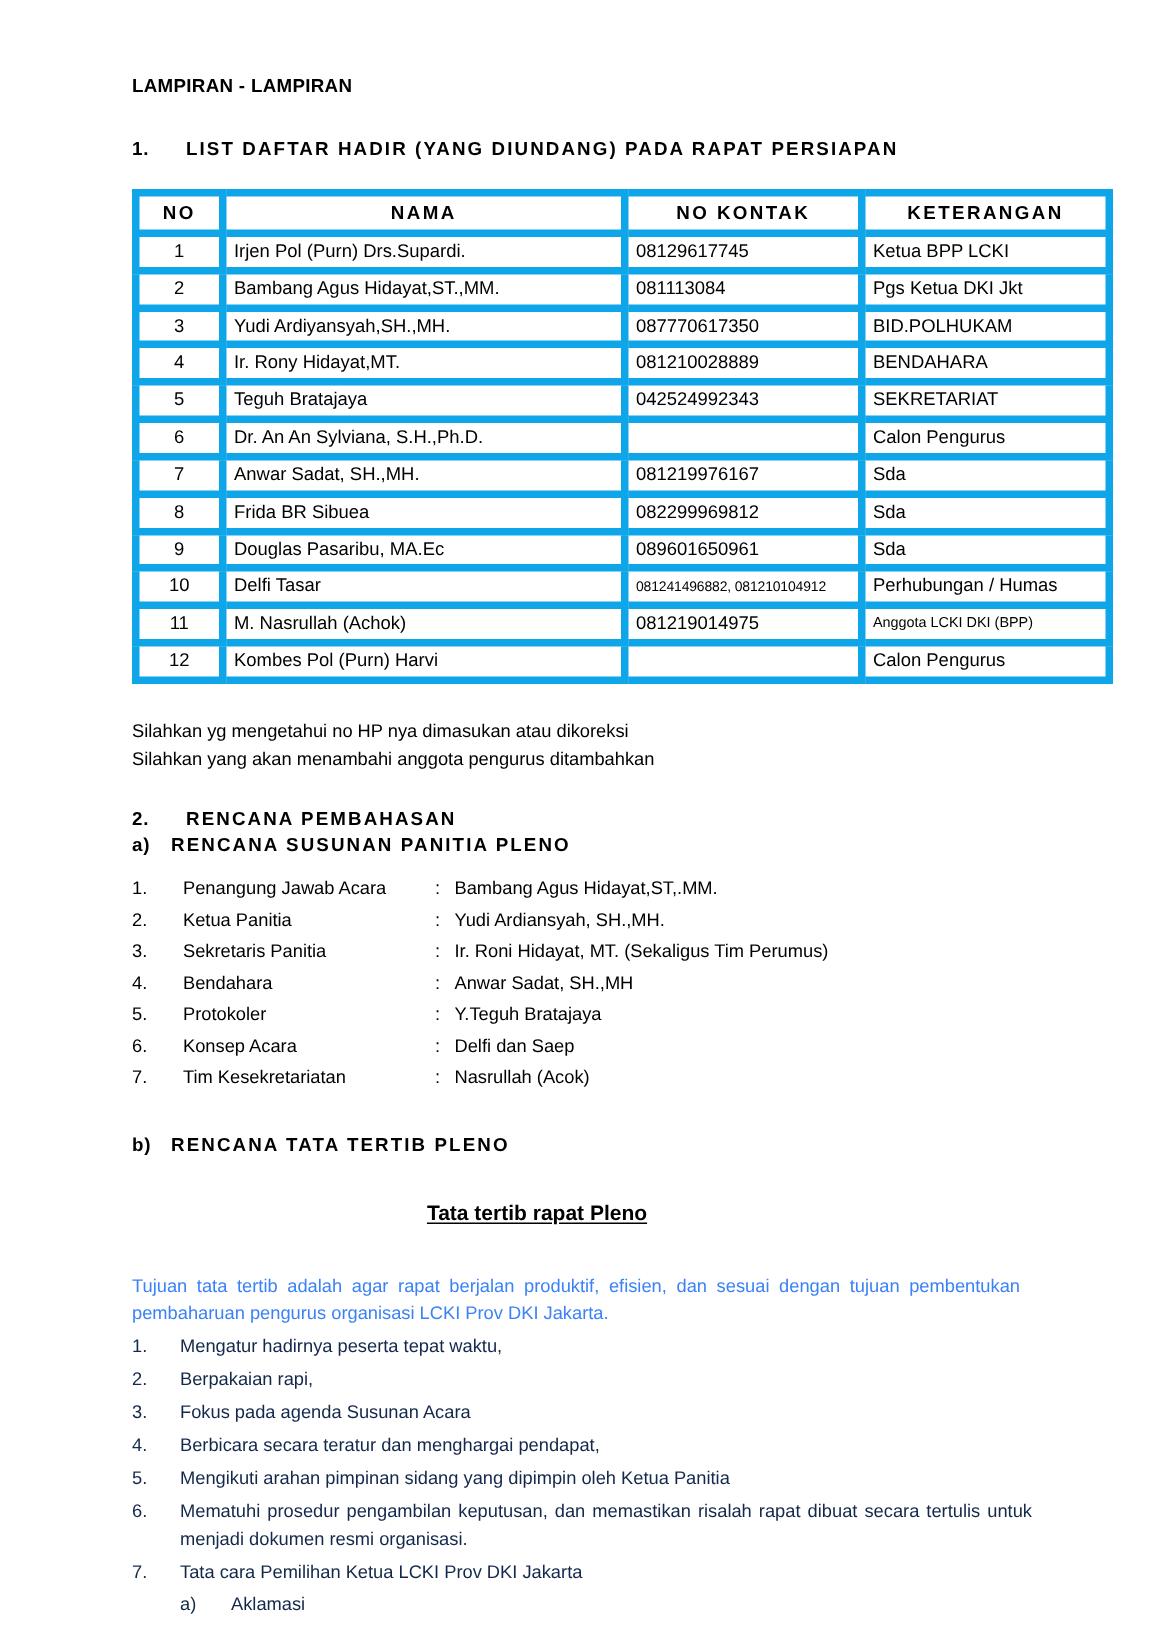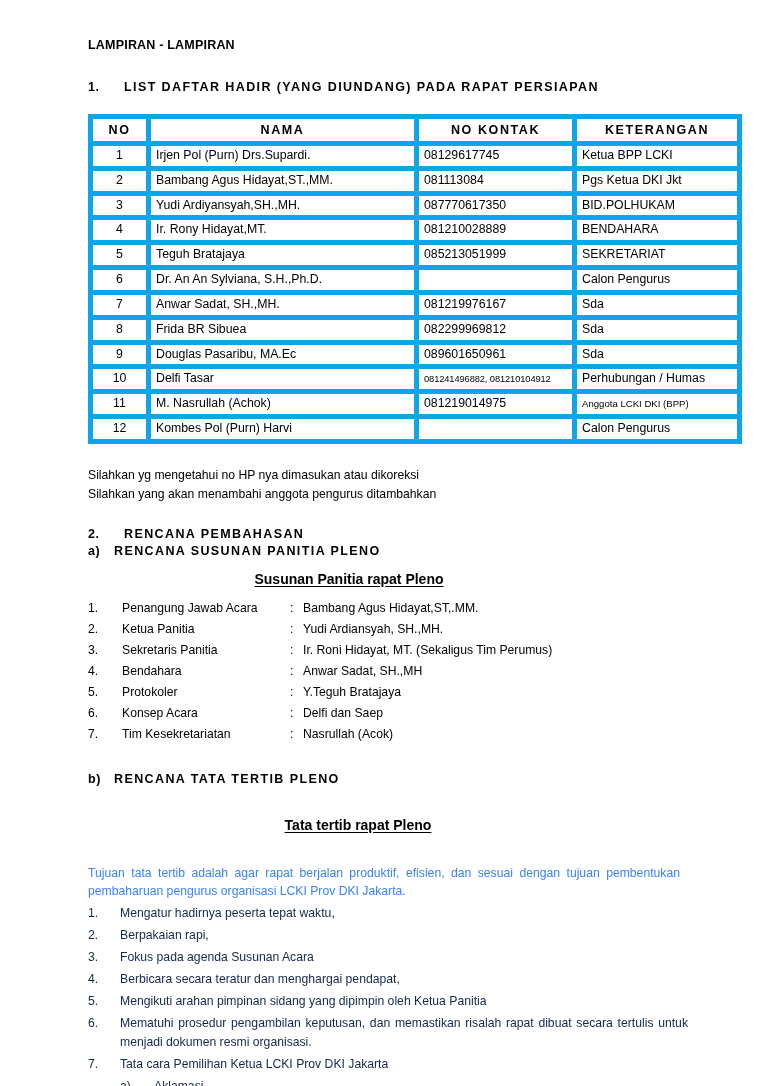--- a/index.html
+++ b/index.html
@@ -12,21 +12,21 @@
     width: 768px;
     height: 1086px;
     position: relative;
     font-family: "Liberation Sans", sans-serif;
     color: #000000;
     -webkit-font-smoothing: antialiased;
   }
 
   .page {
     position: absolute;
-    top: 0;
+    top: 12px;
     left: 0;
     width: 768px;
     height: 1047px;
     box-sizing: border-box;
     padding: 38px 80px 10px 88px;
   }
 
   
   .doc-title {
     font-size: 12.5px;
@@ -202,21 +202,21 @@
       </tr>
       <tr>
         <td class="cell-no">4</td>
         <td>Ir. Rony Hidayat,MT.</td>
         <td>081210028889</td>
         <td>BENDAHARA</td>
       </tr>
       <tr>
         <td class="cell-no">5</td>
         <td>Teguh Bratajaya</td>
-        <td>085213051999</td>
+        <td>042524992343</td>
         <td>SEKRETARIAT</td>
       </tr>
       <tr>
         <td class="cell-no">6</td>
         <td>Dr. An An Sylviana, S.H.,Ph.D.</td>
         <td></td>
         <td>Calon Pengurus</td>
       </tr>
       <tr>
         <td class="cell-no">7</td>
@@ -267,21 +267,20 @@
   <div class="section-head">
     <span class="marker">2.</span>
     <span>RENCANA  PEMBAHASAN</span>
   </div>
 
   <div class="section-head sub">
     <span class="marker">a)</span>
     <span>RENCANA SUSUNAN PANITIA PLENO</span>
   </div>
 
-  <div class="center-title wide">Susunan Panitia rapat Pleno</div>
 
   <div class="panitia-list">
     <div class="panitia-row">
       <span class="num">1.</span>
       <span class="role">Penangung Jawab Acara</span>
       <span class="sep">:</span>
       <span class="val">Bambang Agus Hidayat,ST,.MM.</span>
     </div>
     <div class="panitia-row">
       <span class="num">2.</span>

